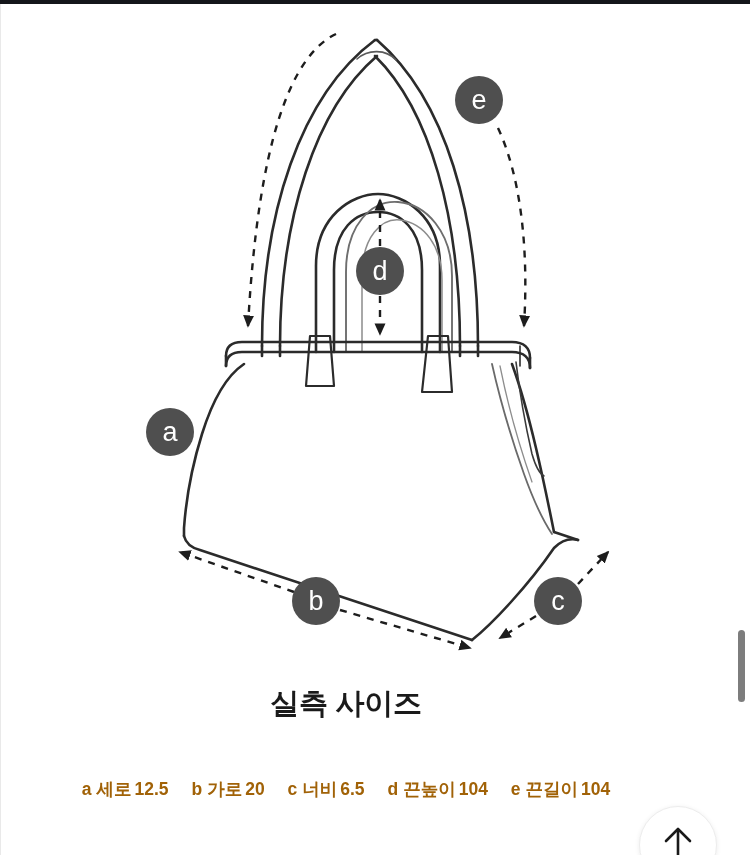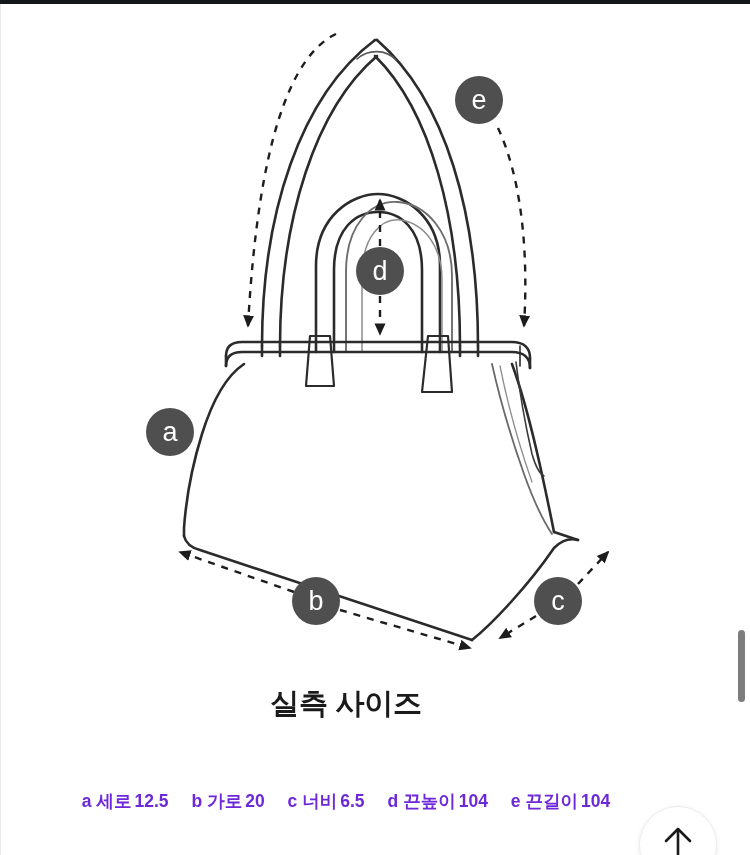--- a/index.html
+++ b/index.html
@@ -63,25 +63,25 @@
   }
   .size-title {
     font-size: 29px;
     font-weight: 700;
     letter-spacing: -0.3px;
     color: #1a1a1a;
     line-height: 1.2;
     margin: 0;
   }
   .size-legend {
-    margin: 16px;
+    margin: 4px;
     padding: 0 10px;
     font-size: 17.5px;
     font-weight: 700;
-    color: #6d28d9;
+    color: #a16207;
     line-height: 1.35;
     white-space: nowrap;
   }
   .legend-row {
     display: inline-block;
     margin-top: 53px;
   }
   .legend-item {
     display: inline-block;
     margin: 0 9px;

